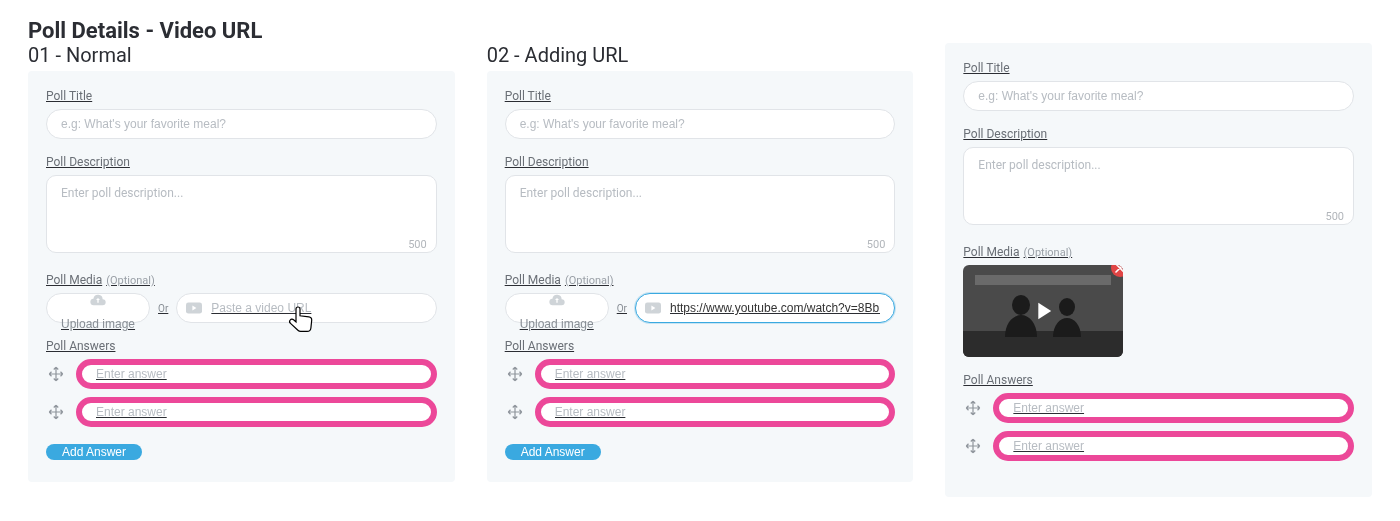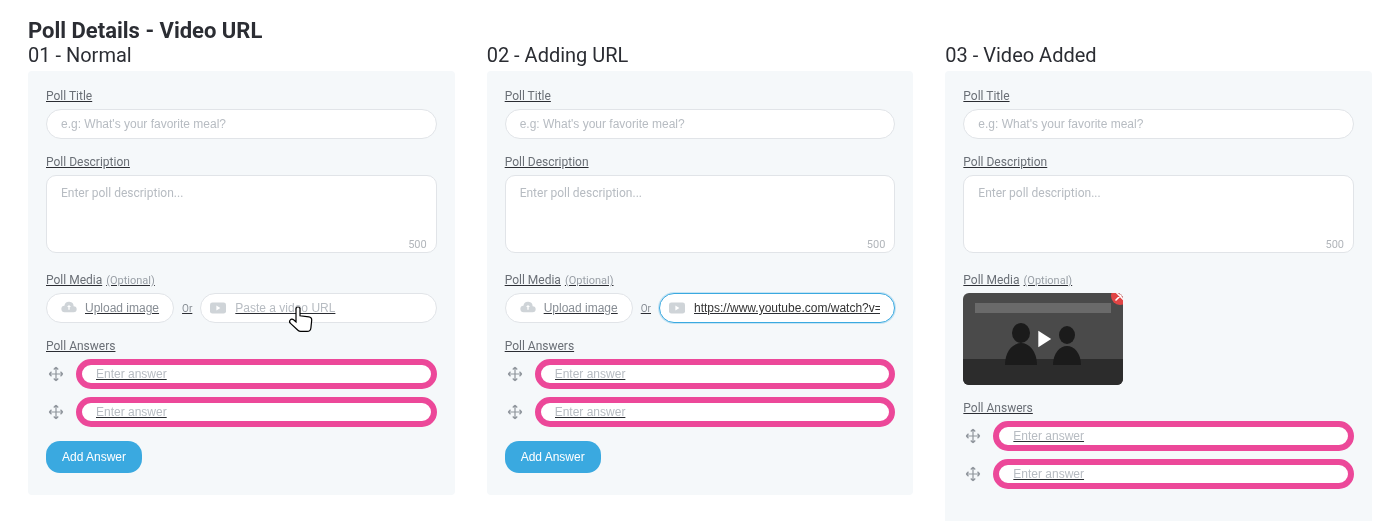--- a/index.html
+++ b/index.html
@@ -13,34 +13,34 @@
   .field-label { font-size: 12px; color: #6a6f76; margin-bottom: 6px; display: flex; align-items: baseline; gap: 4px; }
   .optional { font-size: 11px; color: #9aa0a7; }
   .tinput { width: 100%; height: 30px; border: 1px solid #e1e4e8; border-radius: 15px; background: #ffffff; padding: 0 14px; font-size: 12px; color: #333; }
   .tinput::placeholder { color: #b7bcc2; }
   .tarea-wrap { position: relative; }
   .tarea { width: 100%; height: 78px; border: 1px solid #e1e4e8; border-radius: 10px; background: #ffffff; padding: 10px 14px; font-size: 12px; color: #333; resize: none; font-family: inherit; }
   .tarea::placeholder { color: #b7bcc2; }
   .char-count { position: absolute; right: 10px; bottom: 6px; font-size: 11px; color: #b2b6bb; }
   .section { margin-bottom: 16px; text-decoration: underline; }
   .media-row { display: flex; align-items: center; gap: 8px; position: relative; }
-  .btn-pill { height: 30px; border: 1px solid #e1e4e8; background: #ffffff; border-radius: 15px; display: inline-flex; align-items: center; gap: 8px; padding: 0 14px; font-size: 12px; color: #888e95; cursor: pointer; }
+  .btn-pill { height: 30px; border: 1px solid #e1e4e8; background: #ffffff; border-radius: 15px; display: inline-flex; align-items: center; gap: 8px; padding: 0 14px; font-size: 12px; color: #888e95; cursor: pointer; flex-direction: column; }
   .btn-pill svg { flex: none; }
   .or-text { font-size: 10px; color: #888e95; }
   .url-wrap { flex: 1; position: relative; display: flex; align-items: center; }
   .url-input { width: 100%; height: 30px; border: 1px solid #e1e4e8; border-radius: 15px; background: #ffffff; padding: 0 14px 0 34px; font-size: 12px; color: #333; }
   .url-input.focused { border: 1px solid #3aa9e0; box-shadow: 0 0 0 1px rgba(58,169,224,0.25); }
   .url-input::placeholder { color: #b7bcc2; }
   .url-icon { position: absolute; left: 10px; top: 50%; transform: translateY(-50%); display: flex; }
   .answers-list { display: flex; flex-direction: column; gap: 8px; margin-bottom: 14px; }
   .answer-row { display: flex; align-items: center; gap: 10px; }
   .move-handle { width: 20px; height: 20px; display: flex; align-items: center; justify-content: center; color: #8f959c; cursor: grab; }
   .answer-input { flex: 1; height: 30px; border: 6px solid #ec4899; border-radius: 15px; background: #ffffff; padding: 0 14px; font-size: 12px; color: #333; }
   .answer-input::placeholder { color: #b7bcc2; }
-  .btn-primary { height: 32px; border: none; background: #3aa9e0; color: #ffffff; border-radius: 14px; padding: 0 16px; font-size: 12px; font-weight: 500; cursor: pointer; }
+  .btn-primary { height: 16px; border: none; background: #3aa9e0; color: #ffffff; border-radius: 14px; padding: 0 16px; font-size: 12px; font-weight: 500; cursor: pointer; }
   .cursor-overlay { position: absolute; pointer-events: none; z-index: 5; }
   .thumb-wrap { position: relative; width: 160px; height: 92px; border-radius: 6px; overflow: hidden; }
   .thumb-svg { width: 100%; height: 100%; display: block; }
   .thumb-close { position: absolute; top: -6px; right: -6px; width: 18px; height: 18px; border-radius: 50%; background: #e04545; display: flex; align-items: center; justify-content: center; cursor: pointer; }
   .thumb-close svg { display: block; }
   .play-overlay { position: absolute; inset: 0; display: flex; align-items: center; justify-content: center; cursor: pointer; }
   .play-overlay svg { width: 28px; height: 28px; }
 </style>
 </head>
 <body>
@@ -190,21 +190,20 @@
               <input class="answer-input" type="text" placeholder="Enter answer" style="">
             </div>
           </div>
           <button class="btn-primary">Add Answer</button>
         </div>
 
       </div>
     </div>
 
     <div class="col">
-      <div class="state-title">03 - Video Added</div>
       <div class="card">
 
         <div class="section">
           <div class="field-label">Poll Title</div>
           <input class="tinput" type="text" placeholder="e.g: What's your favorite meal?" style="">
         </div>
 
         <div class="section">
           <div class="field-label">Poll Description</div>
           <div class="tarea-wrap">

